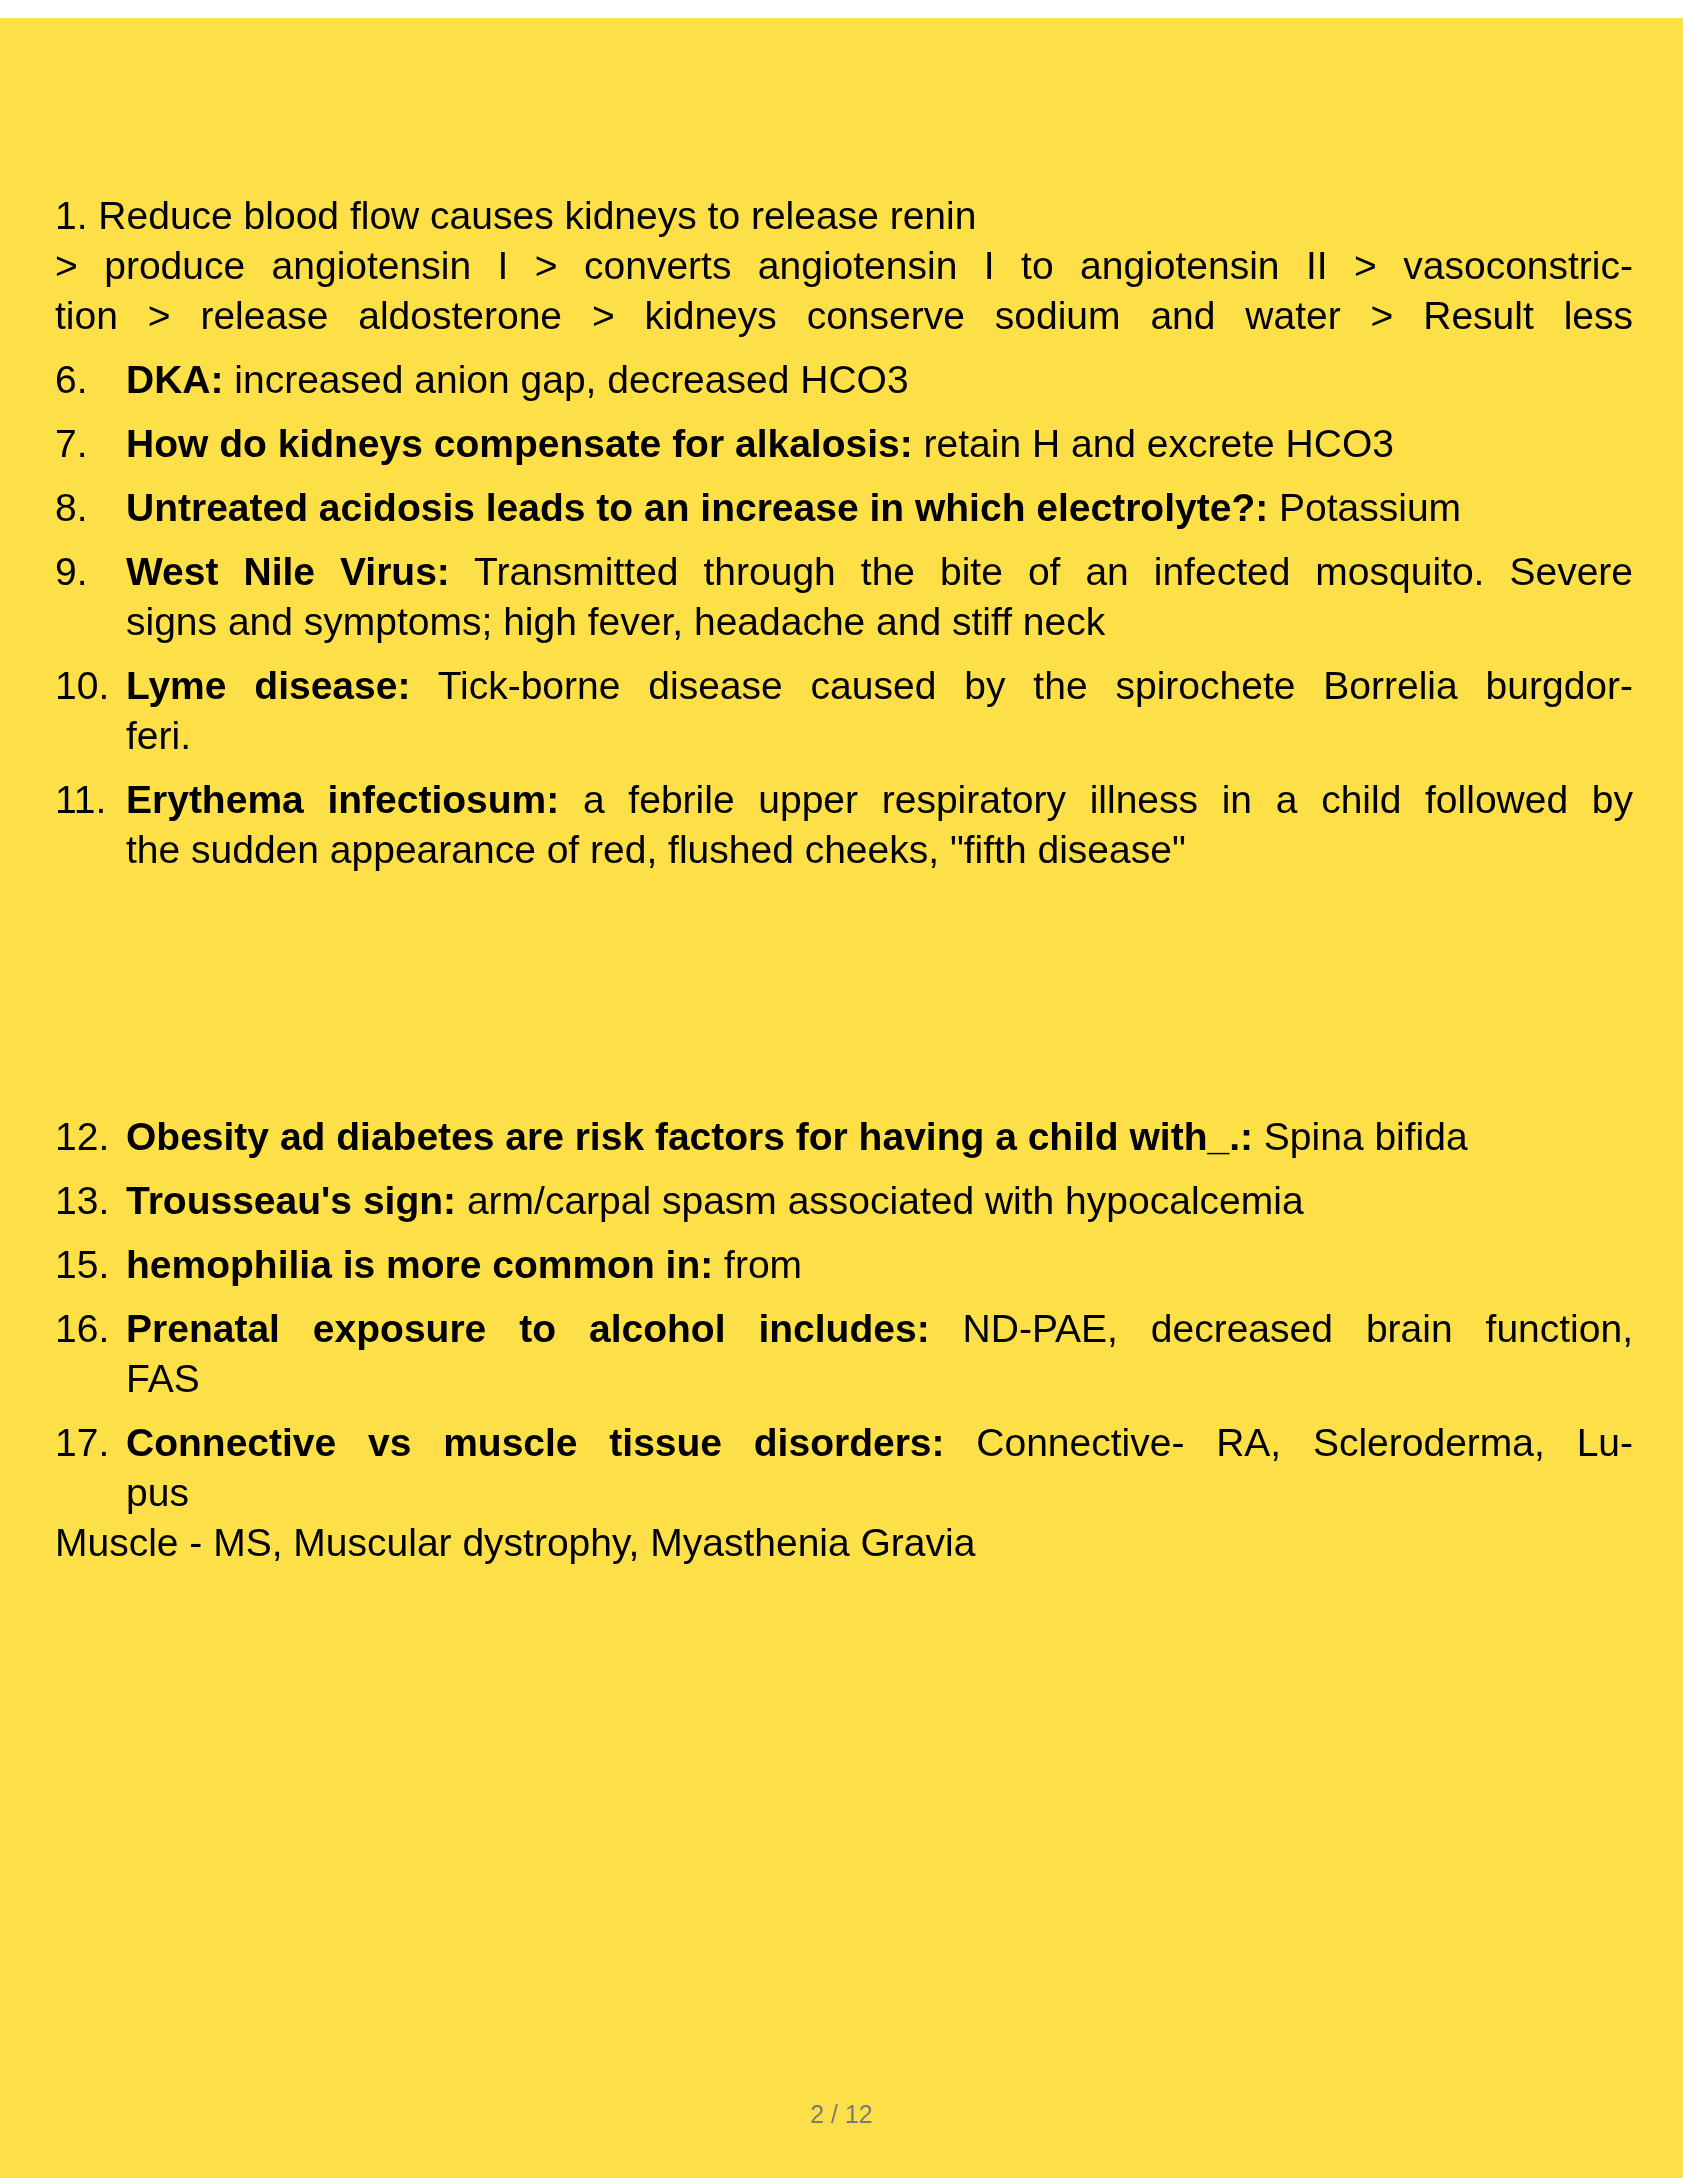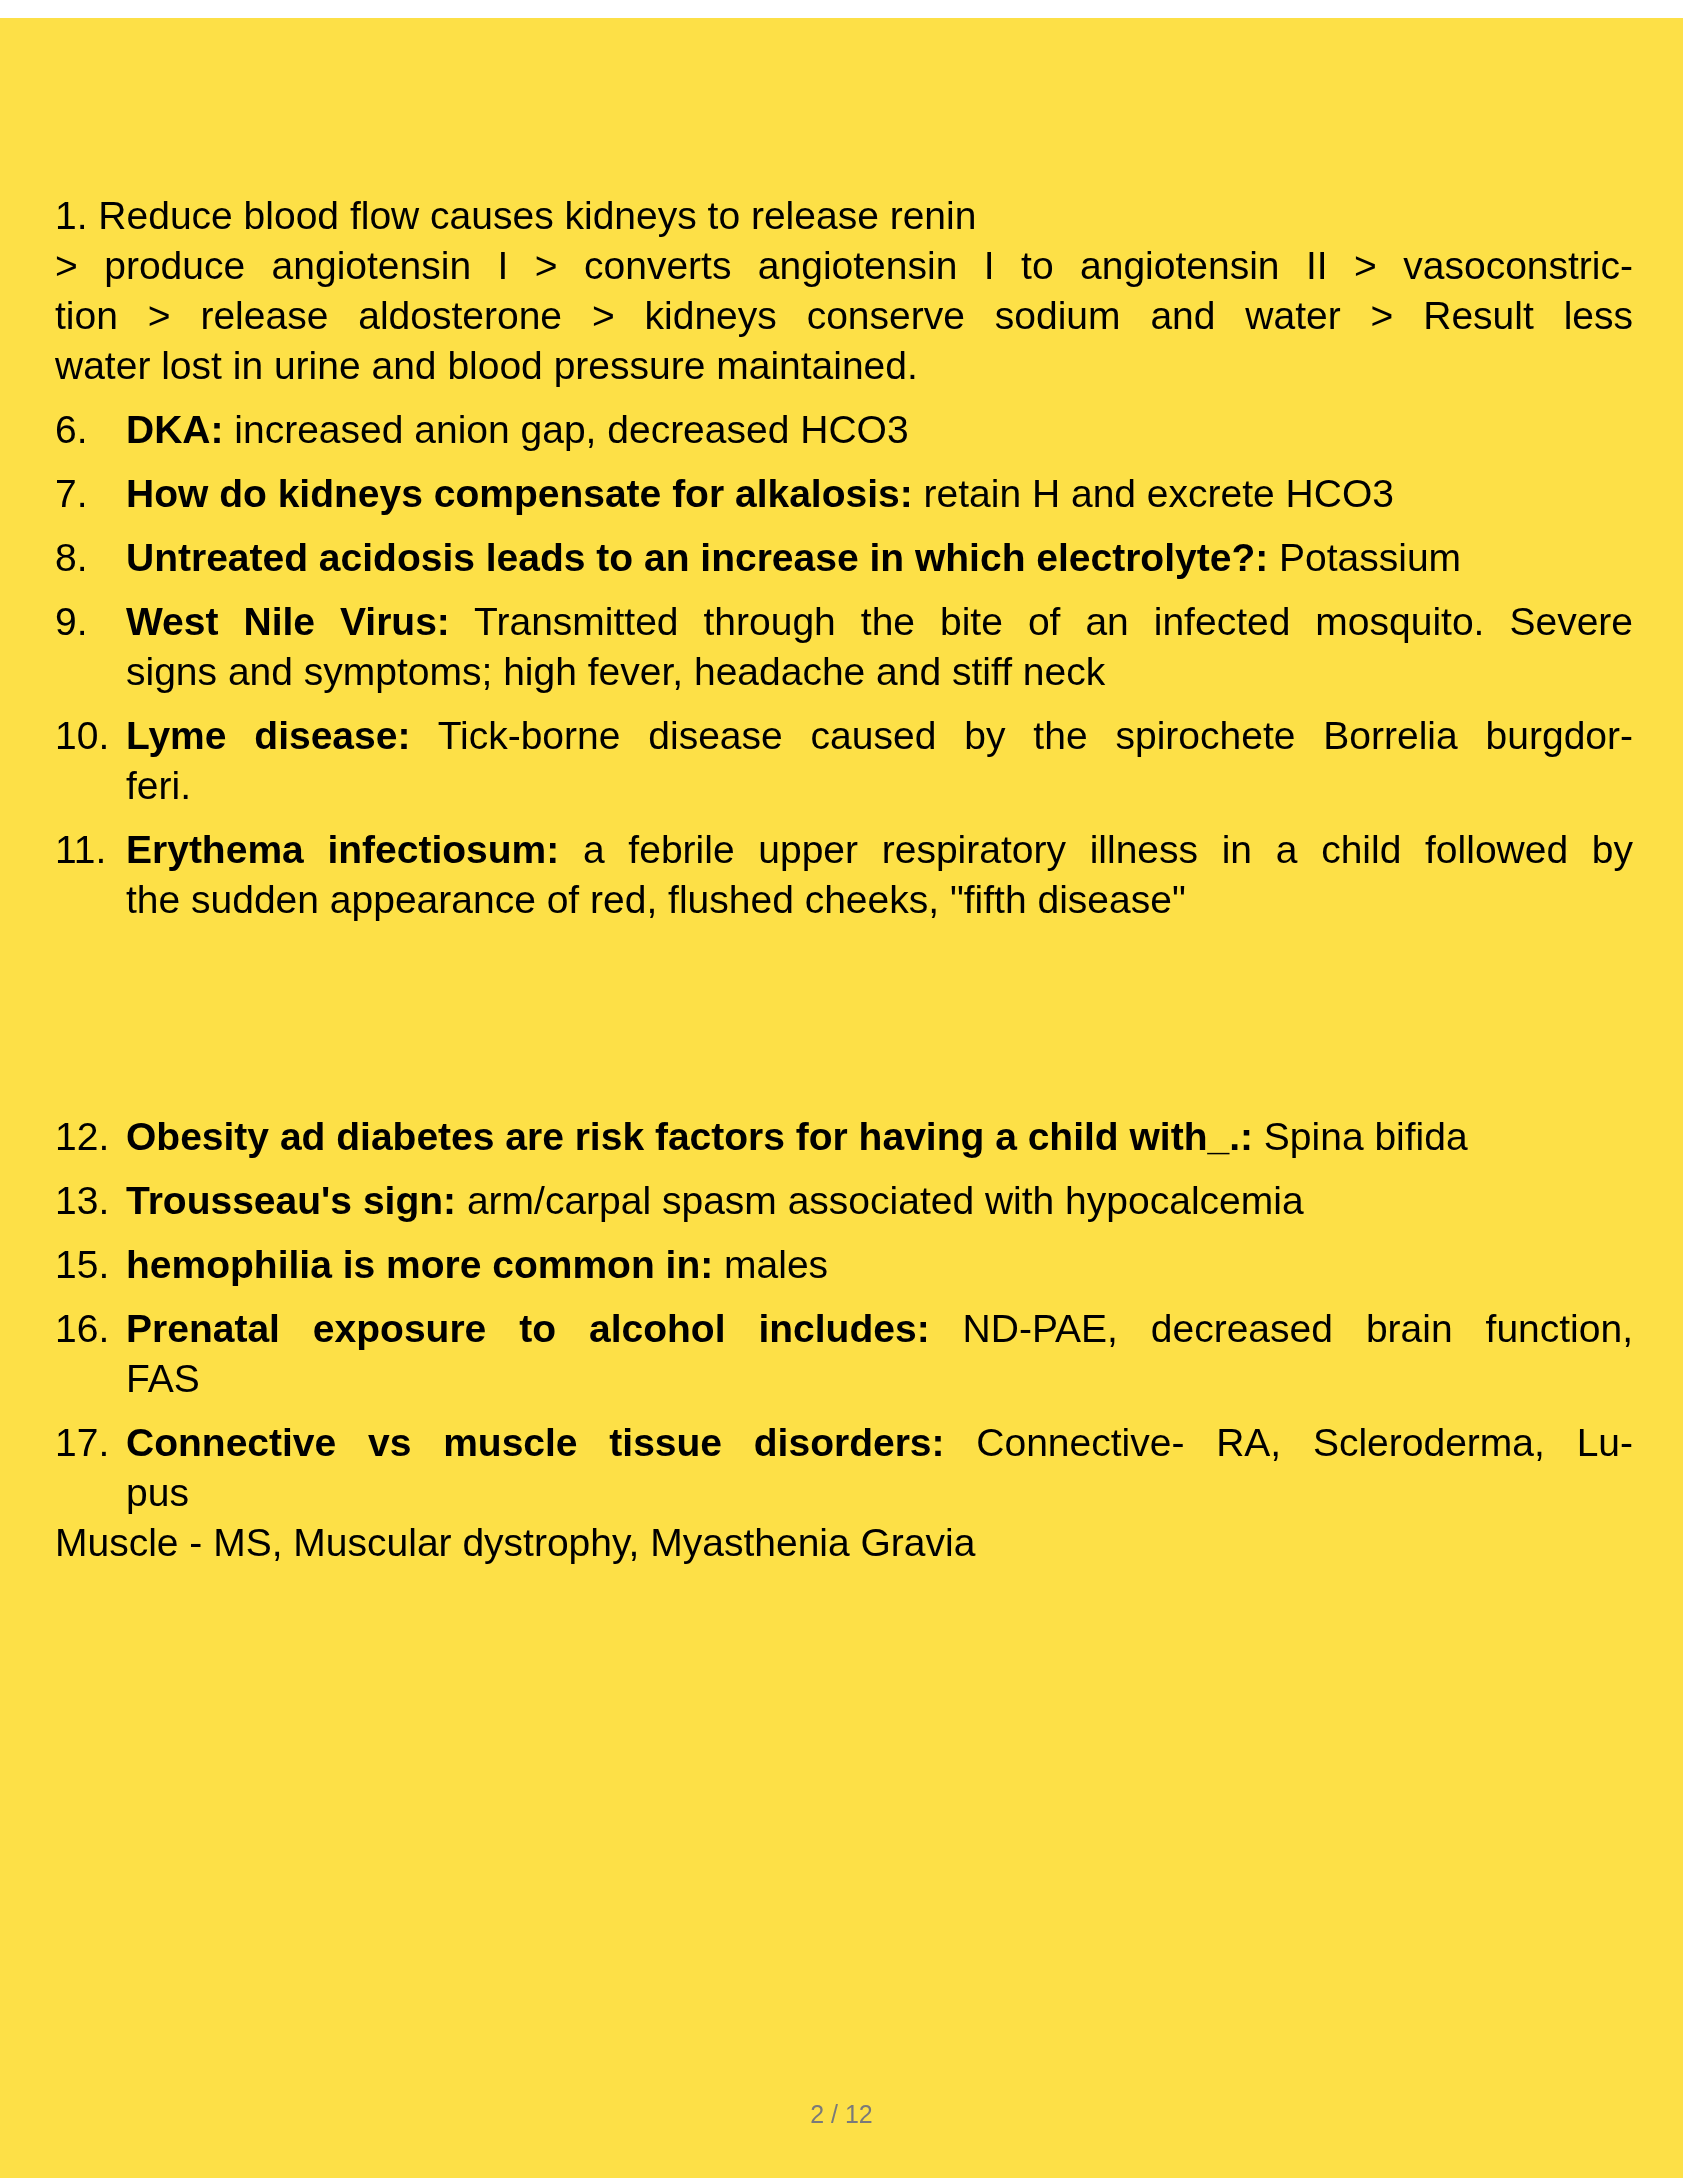--- a/index.html
+++ b/index.html
@@ -24,21 +24,20 @@
 </head>
 <body>
 
 <div class="page">
 
   <div class="block block-a">
     <div>
       <span class="para-line last">1. Reduce blood flow causes kidneys to release renin</span>
       <span class="para-line">&gt; produce angiotensin I &gt; converts angiotensin I to angiotensin II &gt; vasoconstric-</span>
       <span class="para-line">tion &gt; release aldosterone &gt; kidneys conserve sodium and water &gt; Result less</span>
-      <span class="para-line last">water lost in urine and blood pressure maintained.</span>
     </div>
 
     <div class="item" style="margin-top:14px">
       <span class="num">6.</span>
       <span class="line last"><b>DKA:</b><span> increased anion gap, decreased HCO3</span></span>
     </div>
 
     <div class="item">
       <span class="num">7.</span>
       <span class="line last"><b>How do kidneys compensate for alkalosis:</b><span> retain H and excrete HCO3</span></span>
@@ -75,21 +74,21 @@
     </div>
 
     <div class="item">
       <span class="num">13.</span>
       <span class="line last"><b>Trousseau's sign:</b><span> arm/carpal spasm associated with hypocalcemia</span></span>
     </div>
 
 
     <div class="item">
       <span class="num">15.</span>
-      <span class="line last"><b>hemophilia is more common in:</b><span> males</span></span>
+      <span class="line last"><b>hemophilia is more common in:</b><span> from</span></span>
     </div>
 
     <div class="item">
       <span class="num">16.</span>
       <span class="line"><b>Prenatal exposure to alcohol includes:</b><span> ND-PAE, decreased brain function,</span></span>
       <span class="line last">FAS</span>
     </div>
 
     <div class="item">
       <span class="num">17.</span>

